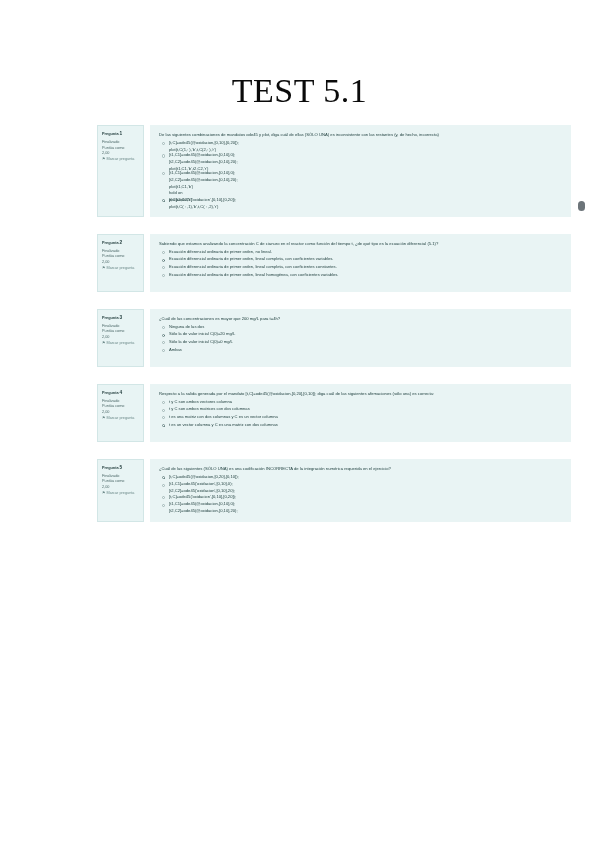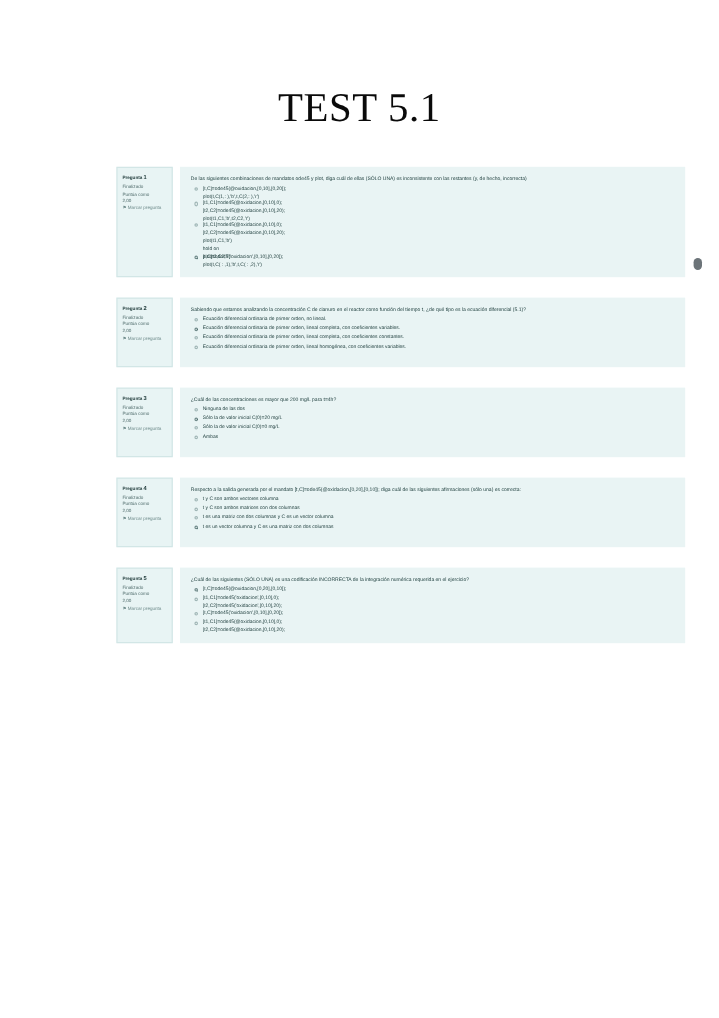--- a/index.html
+++ b/index.html
@@ -22,21 +22,21 @@
 
   
   .doc-title {
     text-align: center;
     font-family: "Liberation Serif", serif;
     font-size: 34px;
     font-weight: 400;
     color: #0a0a0a;
     letter-spacing: 0.5px;
     margin: 0;
-    padding: 72px 0 30px 0;
+    padding: 72px 0 16px 0;
     line-height: 1.1;
   }
 
   
   .quiz {
     padding: 0 28px 0 97px;
   }
 
   .question-card {
     display: flex;

